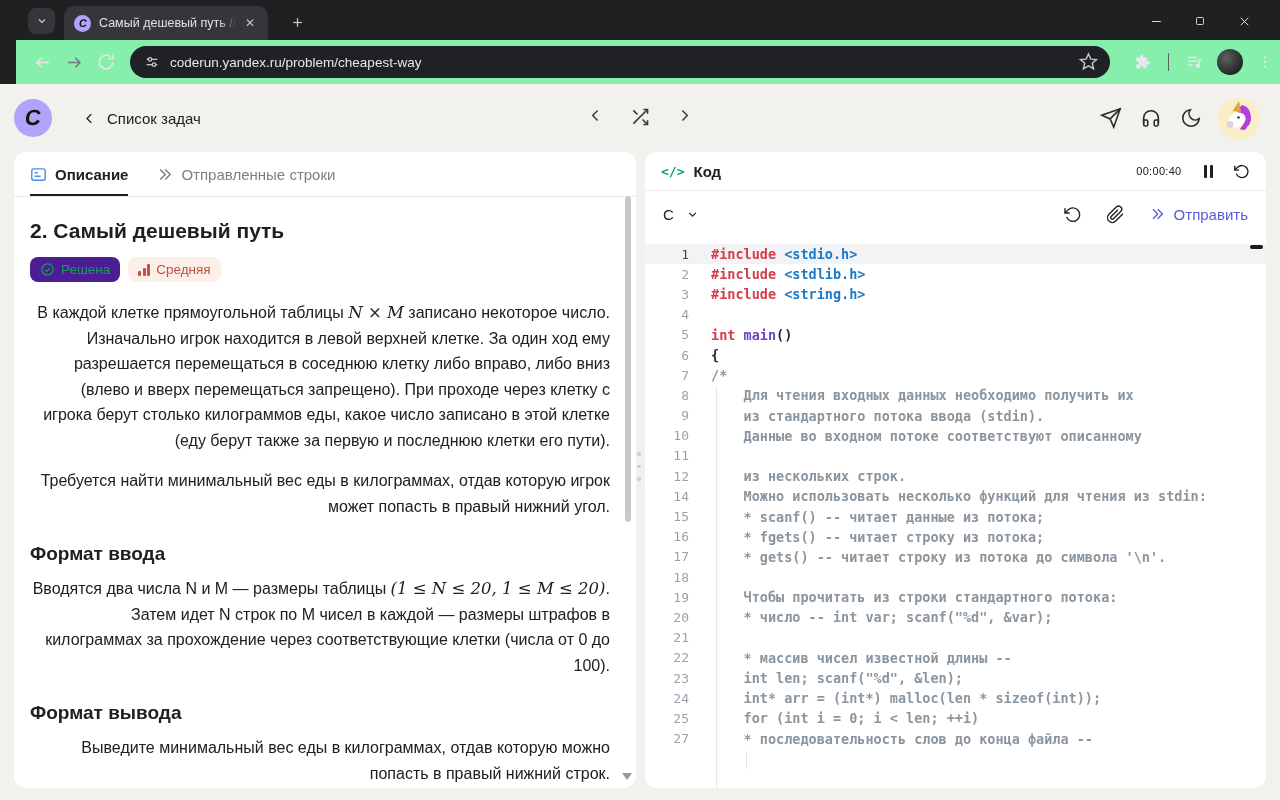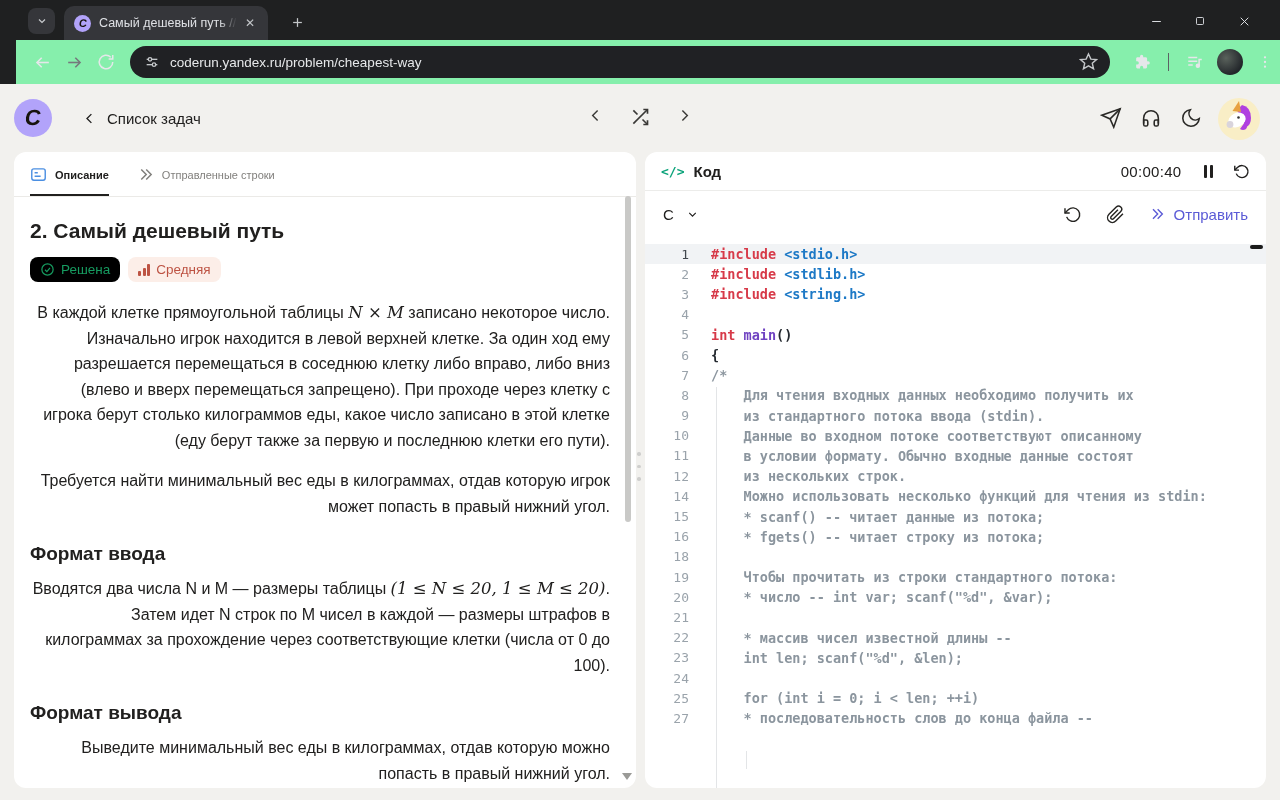--- a/index.html
+++ b/index.html
@@ -60,46 +60,46 @@
   .panel { position:absolute; top:68px; height:636px; background:#fff; border-radius:12px; overflow:hidden; }
   .panel.left { left:14px; width:622px; }
   .panel.right { left:645px; width:621px; }
   .drag-dots { position:absolute; left:637px; top:368px; display:flex; flex-direction:column; gap:9px; }
   .drag-dots i { width:3.5px; height:3.5px; border-radius:50%; background:#cfcfcd; }
 
   
   .tabsrow { height:45px; border-bottom:1px solid #ebeae7; display:flex; align-items:flex-end;
     padding:0 0 0 16px; gap:28px; }
   .ptab { display:flex; align-items:center; gap:8px; padding-bottom:13px; position:relative;
-    font-size:11px; color:#807f7c; }
+    font-size:15px; color:#807f7c; }
   .ptab.active { color:#21201f; font-weight:700; }
   .ptab.active::after { content:""; position:absolute; left:0; right:0; bottom:0; height:2px; background:#21201f; }
   .lp-content { padding:16px 26px 0 16px; }
   .prob-title { font-size:21px; font-weight:700; color:#21201f; margin:6px 0 14px; }
   .badges { display:flex; gap:8px; margin-bottom:18px; }
   .badge { display:flex; align-items:center; gap:6px; height:25px; padding:0 10px; border-radius:8px;
     font-size:13.5px; }
-  .badge.solved { background:#000000; color:#169c60; }
+  .badge.solved { background:#4c1d95; color:#169c60; }
   .badge.medium { background:#fceee8; color:#bd5343; }
   .bars { display:flex; align-items:flex-end; gap:1.5px; height:12px; }
   .bars i { width:3px; background:#bd5343; border-radius:1px; }
   .para { font-size:16px; line-height:25.5px; color:#21201f; margin-bottom:15px;text-align:right; }
   .math { font-family:"DejaVu Serif", serif; font-style:italic; font-size:16.5px; }
   .sec-h { font-size:19px; font-weight:700; color:#21201f; margin:24px 0 11px; }
 
   .lp-scroll { position:absolute; right:5px; top:44px; width:6px; height:326px; border-radius:3px;
     background:#c9c9c7; }
   .lp-downarrow { position:absolute; right:4px; bottom:8px; width:0; height:0;
     border-left:5px solid transparent; border-right:5px solid transparent; border-top:7px solid #9a9a97; }
 
   
   .code-header { height:38px; display:flex; align-items:center; padding:0 16px; }
   .code-icon { font-family:"DejaVu Sans Mono", monospace; font-weight:700; font-size:13px; color:#0ba37a; }
   .code-title { font-size:15px; font-weight:700; color:#21201f; margin-left:9px; }
-  .timer { margin-left:auto; font-size:15px; color:#21201f; letter-spacing:.3px; }
+  .timer { margin-left:auto; font-size:11px; color:#21201f; letter-spacing:.3px; }
   .pausebtn { display:flex; gap:3.5px; margin-left:22px; }
   .pausebtn i { width:3px; height:13px; background:#21201f; border-radius:1px; }
   .resetbtn { margin-left:20px; color:#21201f; }
   .hdivider { height:1px; background:#ececea; }
   .code-toolbar { height:46px; display:flex; align-items:center; padding:0 18px; }
   .lang { display:flex; align-items:center; gap:12px; font-size:15px; color:#21201f; }
   .ctb-right { margin-left:auto; display:flex; align-items:center; gap:24px; }
   .iconbtn { color:#262522; }
   .submit { display:flex; align-items:center; gap:9px; color:#5b5bd6; font-size:15px; }
 
@@ -304,21 +304,21 @@
             </span>
           <span>Средняя</span>
         </div>
       </div>
       <div>
           <p class="para"><span>В каждой клетке прямоугольной таблицы </span><span class="math">N × M</span><span> записано некоторое число. Изначально игрок находится в левой верхней клетке. За один ход ему разрешается перемещаться в соседнюю клетку либо вправо, либо вниз (влево и вверх перемещаться запрещено). При проходе через клетку с игрока берут столько килограммов еды, какое число записано в этой клетке (еду берут также за первую и последнюю клетки его пути).</span></p>
           <p class="para"><span>Требуется найти минимальный вес еды в килограммах, отдав которую игрок может попасть в правый нижний угол.</span></p>
           <div class="sec-h">Формат ввода</div>
           <p class="para"><span>Вводятся два числа N и M — размеры таблицы </span><span class="math">(1 ≤ N ≤ 20, 1 ≤ M ≤ 20)</span><span>. Затем идет N строк по M чисел в каждой — размеры штрафов в килограммах за прохождение через соответствующие клетки (числа от 0 до 100).</span></p>
           <div class="sec-h">Формат вывода</div>
-          <p class="para"><span>Выведите минимальный вес еды в килограммах, отдав которую можно попасть в правый нижний угол.</span></p>
+          <p class="para"><span>Выведите минимальный вес еды в килограммах, отдав которую можно попасть в правый нижний строк.</span></p>
         </div>
     </div>
     <div class="lp-scroll"></div>
     <div class="lp-downarrow"></div>
   </div>
 
   <div class="drag-dots">
       <i></i>
       <i></i>
       <i></i>
@@ -406,39 +406,42 @@
           <div class="cl">
             <span class="ln">9</span>
             <span class="code"><span class="tk-c">    из стандартного потока ввода (stdin).</span></span>
           </div>
           <div class="cl">
             <span class="ln">10</span>
             <span class="code"><span class="tk-c">    Данные во входном потоке соответствуют описанному</span></span>
           </div>
           <div class="cl">
             <span class="ln">11</span>
-            <span class="code"><span class="tk-c">    в условии формату. Обычно входные данные состоят</span></span>
           </div>
           <div class="cl">
             <span class="ln">12</span>
             <span class="code"><span class="tk-c">    из нескольких строк.</span></span>
           </div>
           <div class="cl">
             <span class="ln">14</span>
             <span class="code"><span class="tk-c">    Можно использовать несколько функций для чтения из stdin:</span></span>
           </div>
           <div class="cl">
             <span class="ln">15</span>
             <span class="code"><span class="tk-c">    * scanf() -- читает данные из потока;</span></span>
           </div>
           <div class="cl">
             <span class="ln">16</span>
             <span class="code"><span class="tk-c">    * fgets() -- читает строку из потока;</span></span>
           </div>
           <div class="cl">
+            <span class="ln">17</span>
+            <span class="code"><span class="tk-c">    * gets() -- читает строку из потока до символа '\n'.</span></span>
+          </div>
+          <div class="cl">
             <span class="ln">18</span>
             <span class="code"></span>
           </div>
           <div class="cl">
             <span class="ln">19</span>
             <span class="code"><span class="tk-c">    Чтобы прочитать из строки стандартного потока:</span></span>
           </div>
           <div class="cl">
             <span class="ln">20</span>
             <span class="code"><span class="tk-c">    * число -- int var; scanf("%d", &amp;var);</span></span>
@@ -449,20 +452,21 @@
           <div class="cl">
             <span class="ln">22</span>
             <span class="code"><span class="tk-c">    * массив чисел известной длины --</span></span>
           </div>
           <div class="cl">
             <span class="ln">23</span>
             <span class="code"><span class="tk-c">    int len; scanf("%d", &amp;len);</span></span>
           </div>
           <div class="cl">
             <span class="ln">24</span>
+            <span class="code"><span class="tk-c">    int* arr = (int*) malloc(len * sizeof(int));</span></span>
           </div>
           <div class="cl">
             <span class="ln">25</span>
             <span class="code"><span class="tk-c">    for (int i = 0; i &lt; len; ++i)</span></span>
           </div>
           <div class="cl">
             <span class="ln">27</span>
             <span class="code"><span class="tk-c">    * последовательность слов до конца файла --</span></span>
           </div>
         </div>

